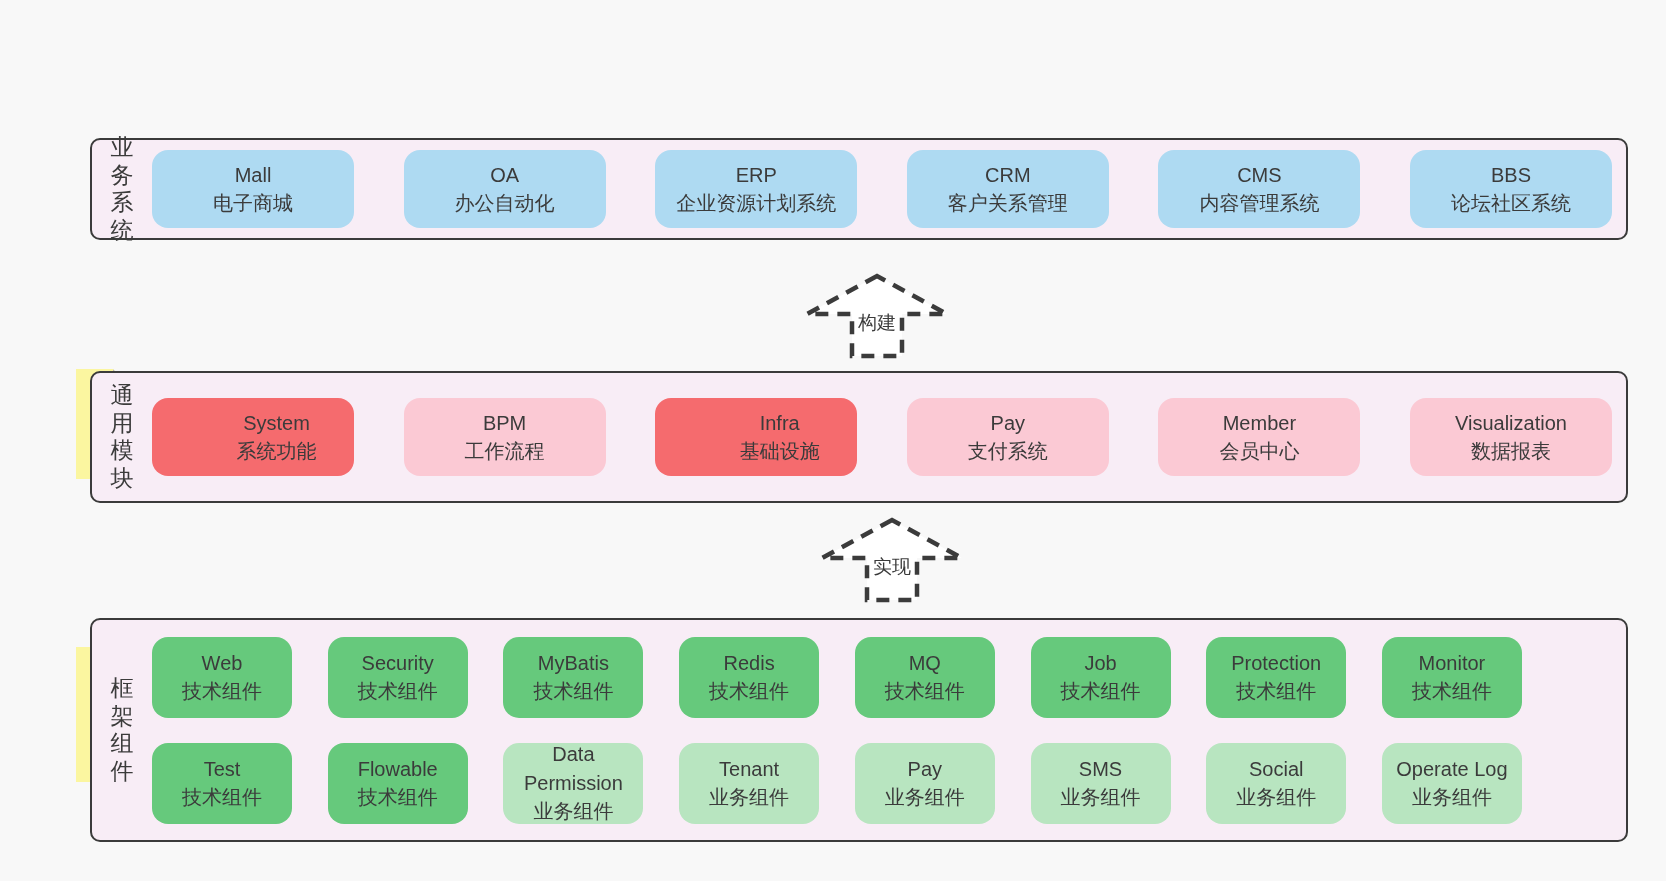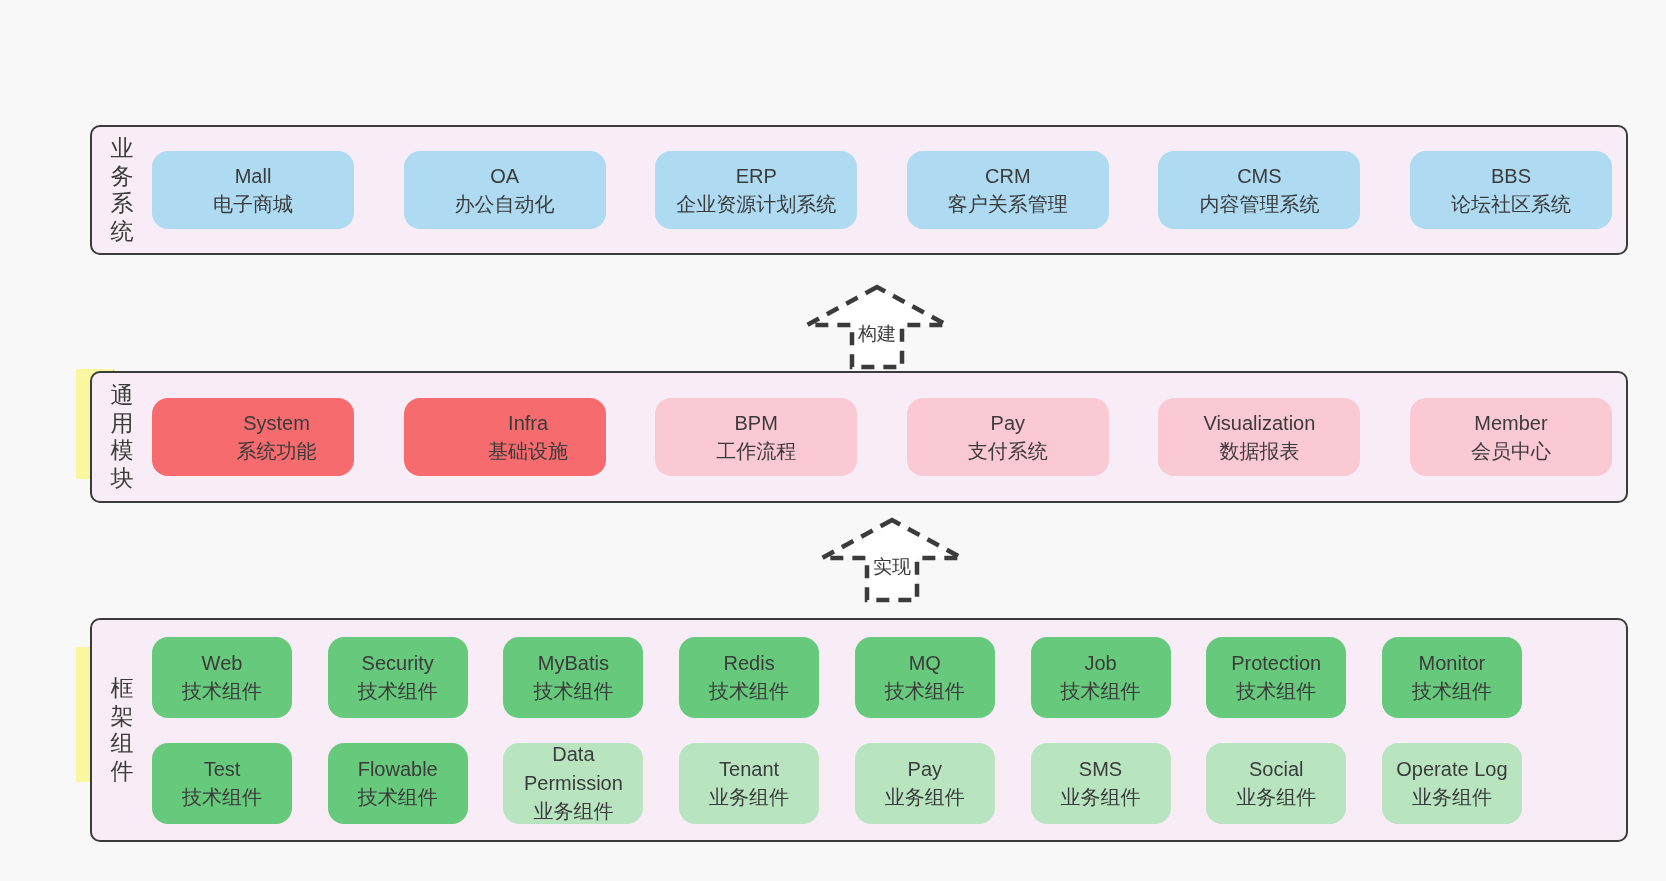--- a/index.html
+++ b/index.html
@@ -16,21 +16,21 @@
     font-family:"Liberation Sans","DejaVu Sans",sans-serif;
     color:var(--text);
     position:relative;
   }
   .panel{
     position:absolute;left:90px;width:1538px;
     background:var(--panel-bg);
     border:2px solid var(--panel-border);
     border-radius:10px;
   }
-  #panel-business{top:125px;height:130px;}
+  #panel-business{top:138px;height:102px;}
   #panel-modules{top:371px;height:132px;}
   #panel-framework{top:618px;height:224px;}
   .vlabel{
     position:absolute;left:17px;top:50%;transform:translateY(-50%);
     width:26px;font-size:23px;line-height:1.2;text-align:center;
     word-break:break-all;color:var(--text);
   }
   .boxes{
     position:absolute;left:60px;right:14px;top:0;bottom:0;
     display:flex;justify-content:space-between;align-items:center;
@@ -63,21 +63,21 @@
     background:var(--sticky-fold);
     clip-path:polygon(0 0,100% 100%,0 100%);
   }
   #sticky-modules{top:369px;height:110px;}
   #sticky-framework{top:647px;height:135px;}
   .sticky-text{
     width:20px;font-size:18px;line-height:1.35;text-align:center;
     word-break:break-all;color:var(--text);
   }
   .arrow{position:absolute;width:146px;height:86px;}
-  #arrow-build{left:804px;top:284px;text-align:right;}
+  #arrow-build{left:804px;top:273px;text-align:right;}
   #arrow-implement{left:819px;top:517px;}
   .arrow svg{position:absolute;left:0;top:0;}
   .arrow-label{
     position:absolute;left:50%;top:37px;transform:translateX(-50%);
     background:var(--arrow-fill);padding:0 3px;
     font-size:19px;color:var(--text);white-space:nowrap;
   }
 </style>
 </head>
 <body>
@@ -125,39 +125,39 @@
     <div class="sticky-text">内置功能</div>
   </div>
 
   <section class="panel" id="panel-modules">
     <div class="vlabel">通用模块</div>
     <div class="boxes">
       <div class="box bx-lg v-red">
         <div>System</div>
         <div>系统功能</div>
       </div>
+      <div class="box bx-lg v-pink">
+        <div>BPM</div>
+        <div>工作流程</div>
+      </div>
       <div class="box bx-lg v-red">
         <div>Infra</div>
         <div>基础设施</div>
       </div>
       <div class="box bx-lg v-pink">
-        <div>BPM</div>
-        <div>工作流程</div>
-      </div>
-      <div class="box bx-lg v-pink">
         <div>Pay</div>
         <div>支付系统</div>
       </div>
       <div class="box bx-lg v-pink">
+        <div>Member</div>
+        <div>会员中心</div>
+      </div>
+      <div class="box bx-lg v-pink">
         <div>Visualization</div>
         <div>数据报表</div>
-      </div>
-      <div class="box bx-lg v-pink">
-        <div>Member</div>
-        <div>会员中心</div>
       </div>
     </div>
   </section>
 
   <div class="arrow" id="arrow-implement">
     <svg width="146" height="86" viewBox="0 0 146 86">
       <path d="M73 3 L3 41 L48 41 L48 83 L98 83 L98 41 L143 41 Z" fill="var(--arrow-fill)" stroke="var(--panel-border)" stroke-width="4.5" stroke-dasharray="13 9" stroke-linejoin="miter"></path>
     </svg>
     <div class="arrow-label">实现</div>
   </div>

